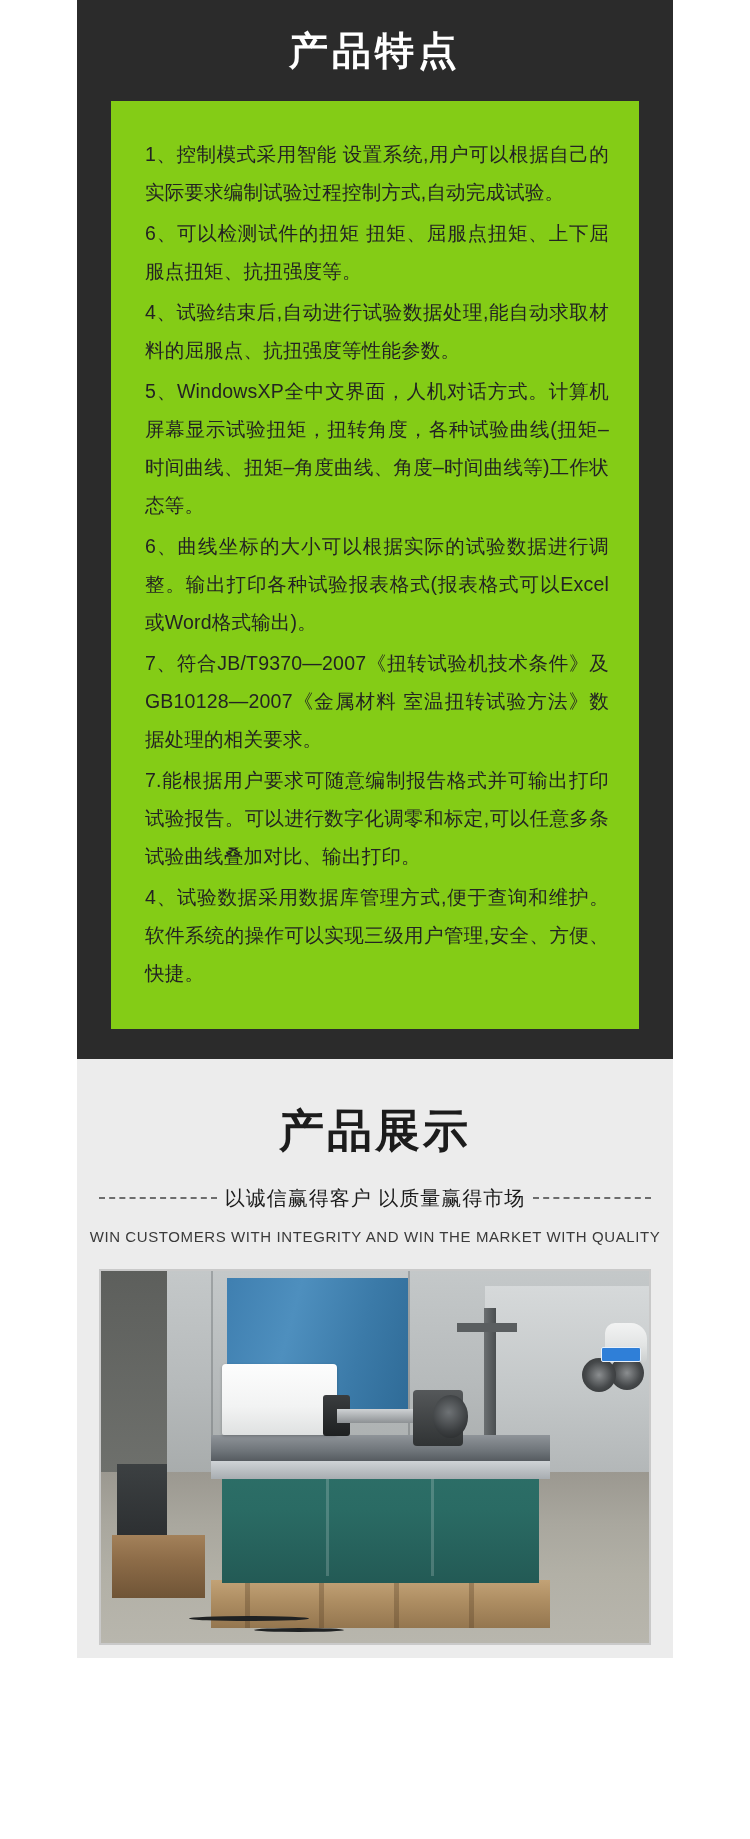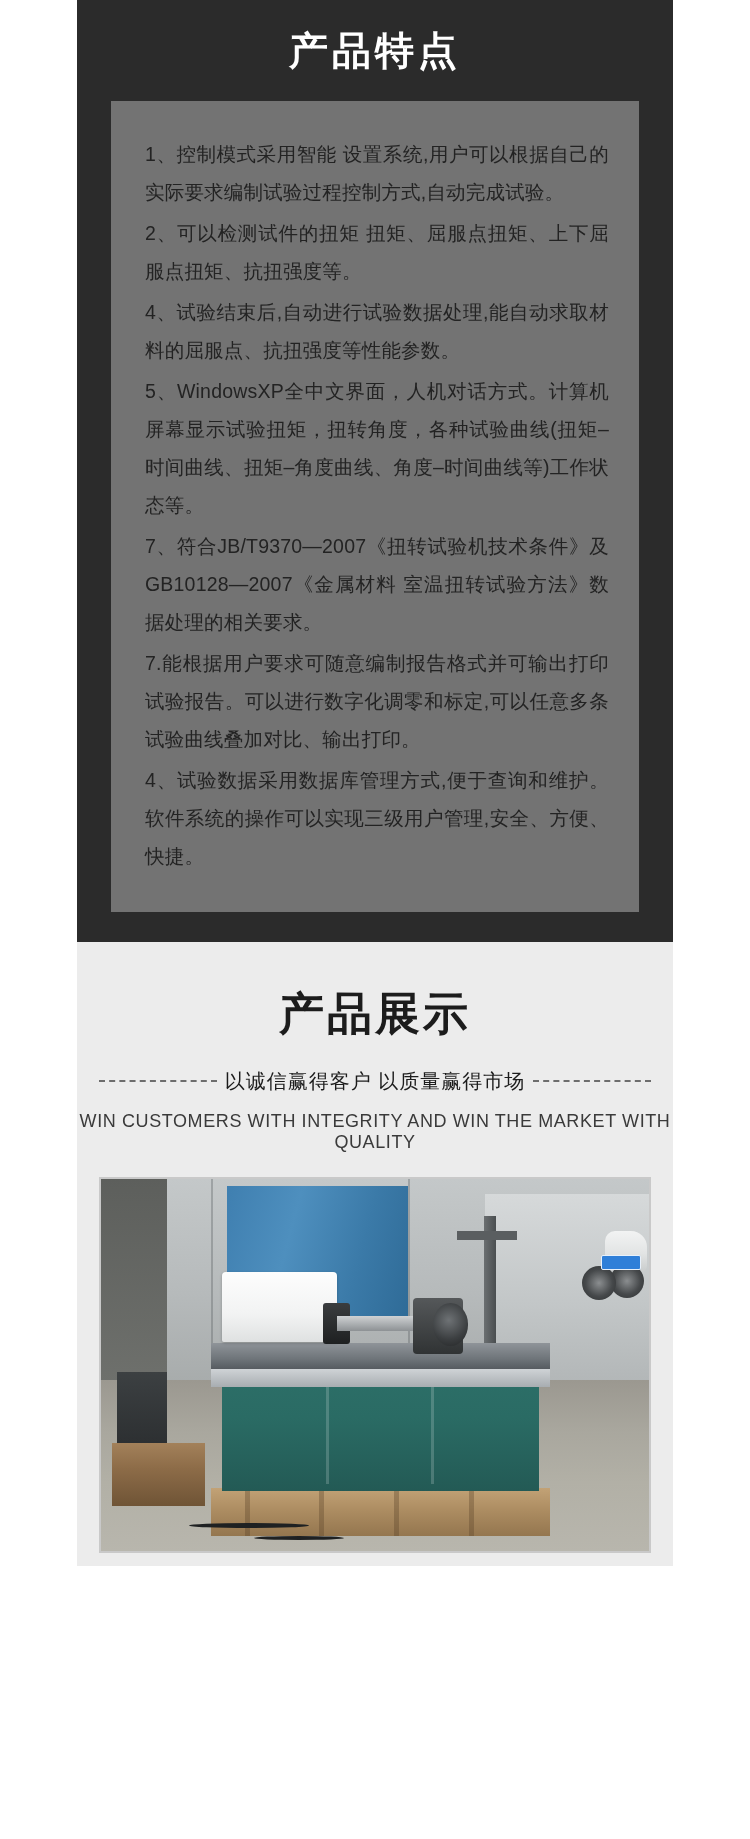--- a/index.html
+++ b/index.html
@@ -27,21 +27,21 @@
     color: #ffffff;
     font-size: 39px;
     font-weight: bold;
     text-align: center;
     letter-spacing: 4px;
     line-height: 1.5;
     margin: 0 0 20px 0;
     padding: 0;
   }
   .features-card {
-    background: #737373;
+    background: #84cc16;
     margin: 0 34px;
     padding: 34px 30px 34px 34px;
     box-sizing: border-box;
   }
   .feature-line {
     color: #232323;
     font-size: 19.5px;
     line-height: 1.95;
     text-align: justify;
     margin: 0 0 3px 0;
@@ -76,21 +76,21 @@
   }
   .showcase-sub {
     color: #1c1c1c;
     font-size: 20px;
     letter-spacing: 1px;
     padding: 0 8px;
     white-space: nowrap;
   }
   .showcase-sub-en {
     color: #3a3a3a;
-    font-size: 18px;
+    font-size: 15px;
     text-align: center;
     letter-spacing: 0.6px;
     margin: 16px 0 24px 0;
   }
 
   
   .photo-frame {
     margin: 0 22px;
     border: 2px solid #c9c9c9;
     background: #8d9196;
@@ -325,23 +325,24 @@
 </head>
 <body>
 
 <div class="page">
 
   <section class="features-section">
     <h1 class="features-title">产品特点</h1>
 
     <div class="features-card">
       <p class="feature-line">1、控制模式采用智能 设置系统,用户可以根据自己的实际要求编制试验过程控制方式,自动完成试验。</p>
-      <p class="feature-line">2、可以检测试件的扭矩 扭矩、屈服点扭矩、上下屈服点扭矩、抗扭强度等。</p>
+      <p class="feature-line">6、可以检测试件的扭矩 扭矩、屈服点扭矩、上下屈服点扭矩、抗扭强度等。</p>
       <p class="feature-line">4、试验结束后,自动进行试验数据处理,能自动求取材料的屈服点、抗扭强度等性能参数。</p>
       <p class="feature-line">5、WindowsXP全中文界面，人机对话方式。计算机屏幕显示试验扭矩，扭转角度，各种试验曲线(扭矩–时间曲线、扭矩–角度曲线、角度–时间曲线等)工作状态等。</p>
+      <p class="feature-line">6、曲线坐标的大小可以根据实际的试验数据进行调整。输出打印各种试验报表格式(报表格式可以Excel或Word格式输出)。</p>
       <p class="feature-line">7、符合JB/T9370—2007《扭转试验机技术条件》及GB10128—2007《金属材料 室温扭转试验方法》数据处理的相关要求。</p>
       <p class="feature-line">7.能根据用户要求可随意编制报告格式并可输出打印试验报告。可以进行数字化调零和标定,可以任意多条试验曲线叠加对比、输出打印。</p>
       <p class="feature-line">4、试验数据采用数据库管理方式,便于查询和维护。软件系统的操作可以实现三级用户管理,安全、方便、快捷。</p>
     </div>
   </section>
 
   <section class="showcase-section">
     <h2 class="showcase-title">产品展示</h2>
 
     <div class="showcase-sub-wrap">

